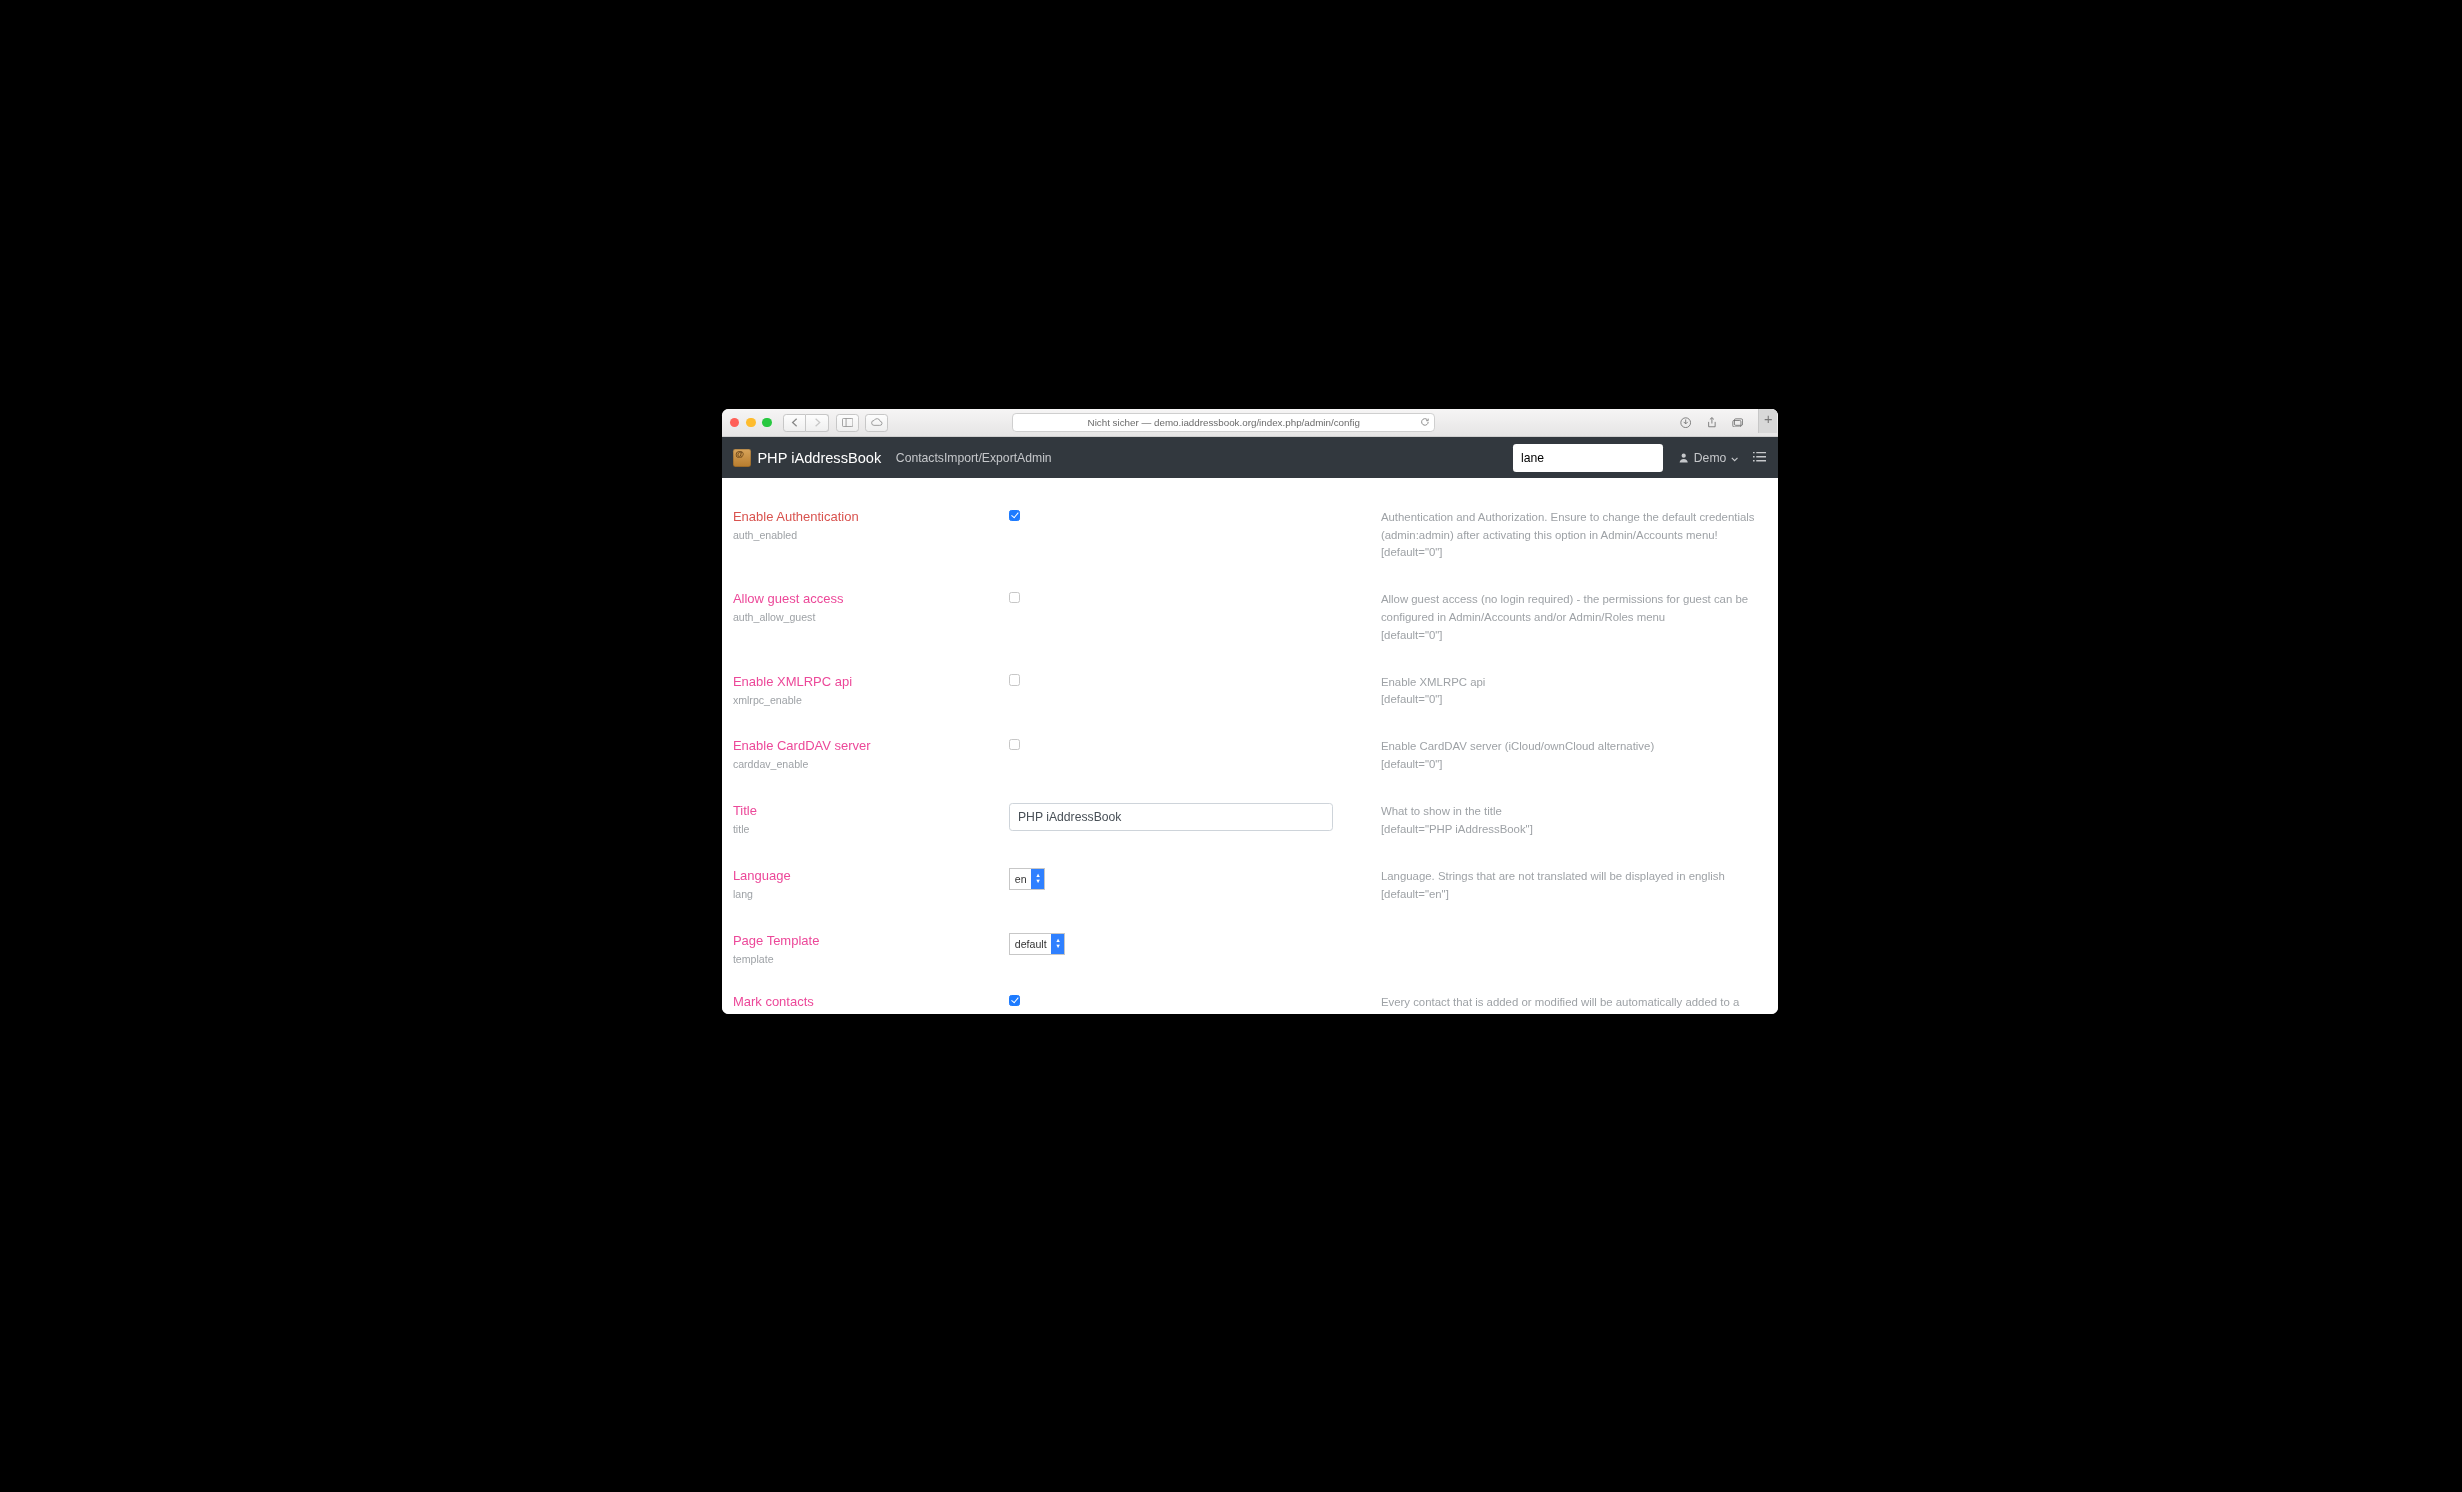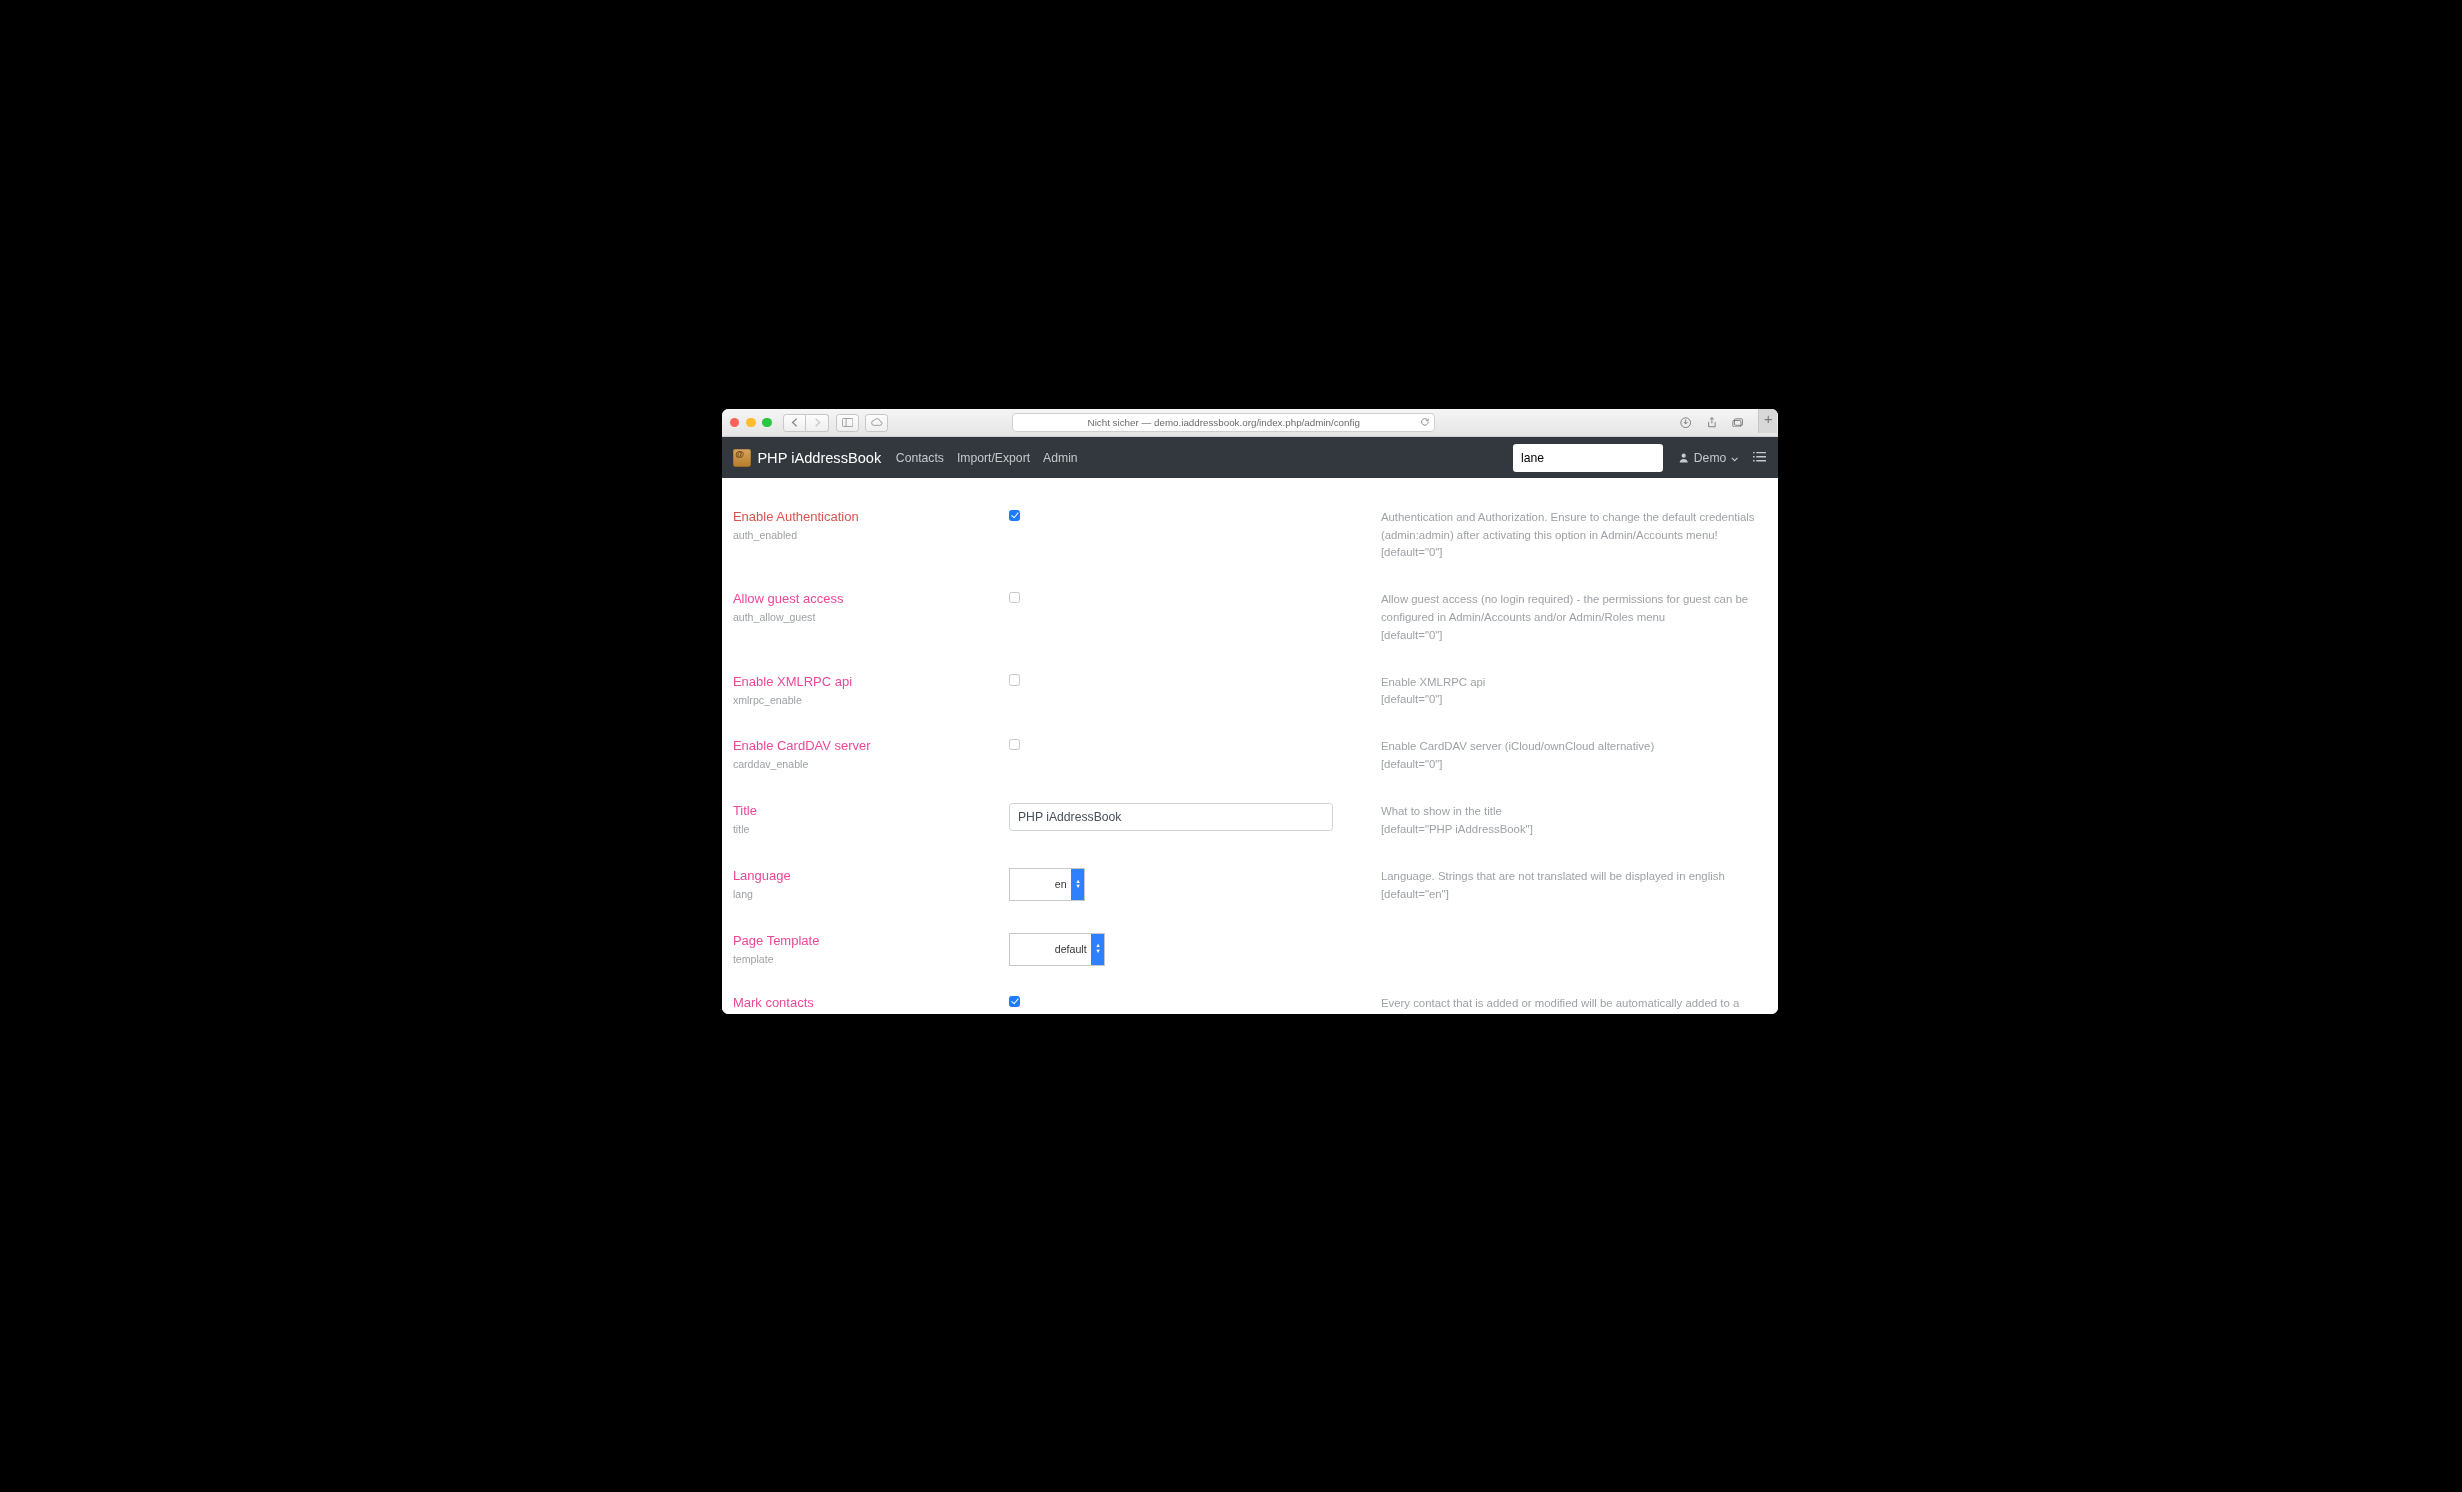--- a/index.html
+++ b/index.html
@@ -82,21 +82,21 @@
     color:#fff;
   }
   .brand { display:flex; align-items:center; gap:6.5px; font-size:14.6px; font-weight:400; }
   .brand-icon {
     width:18px; height:18px; background:linear-gradient(#d8a45a,#b77c2d);
     border-radius:2.4px; position:relative; box-shadow:inset 0 0 0 0.8px rgba(0,0,0,.2);
   }
   .brand-icon::before{
     content:"@"; position:absolute; left:2.4px; top:0.8px; font-size:9px; color:#5c3a12; font-weight:bold;
   }
-  .navlinks { display:flex; gap:13px; }
+  .navlinks { display:flex; }
   .navlinks a { color:#c6c8cb; font-size:12.2px; cursor:pointer; }
   .nav-right { margin-left:auto; display:flex; align-items:center; gap:14.6px; }
   .search {
     width:150px; height:28px; background:#fff; border-radius:3.3px;
     padding:0 8.1px; font-size:12.2px; color:#333; display:flex; align-items:center;
   }
   .search input { border:none; outline:none; width:100%; font-size:12.2px; }
   .user { color:#c6c8cb; font-size:12.2px; display:flex; align-items:center; gap:4.9px; cursor:pointer; }
   .listicon { color:#c6c8cb; cursor:pointer; }
 
@@ -131,24 +131,23 @@
   }
   .mac-check:checked::after{
     content:""; position:absolute; left:3.3px; top:0.8px; width:3.3px; height:5.7px;
     border:solid #fff; border-width:0 1.6px 1.6px 0; transform:rotate(40deg);
   }
   .text-in {
     width:324px; height:28px; border:0.8px solid #ced4da; border-radius:3.3px;
     padding:0 8.1px; font-size:12.2px; color:#495057;
   }
   .mac-select {
-    display:inline-flex; align-items:stretch; height:33px;
+    display:inline-flex; align-items:stretch; height:22px;
     border:0.8px solid #c7c7c7; border-radius:0; overflow:hidden; background:#fff;
     font-size:10.6px;
-    padding-left:40px;
   }
   .mac-select .val { padding:0 4.9px; display:flex; align-items:center; color:#333;}
   .mac-select .arrows {
     width:13px; background:#2f80ff; color:#fff;
     display:flex; flex-direction:column; align-items:center; justify-content:center;
     font-size:5.7px; line-height:5.7px;
   }
 </style>
 </head>
 <body>

